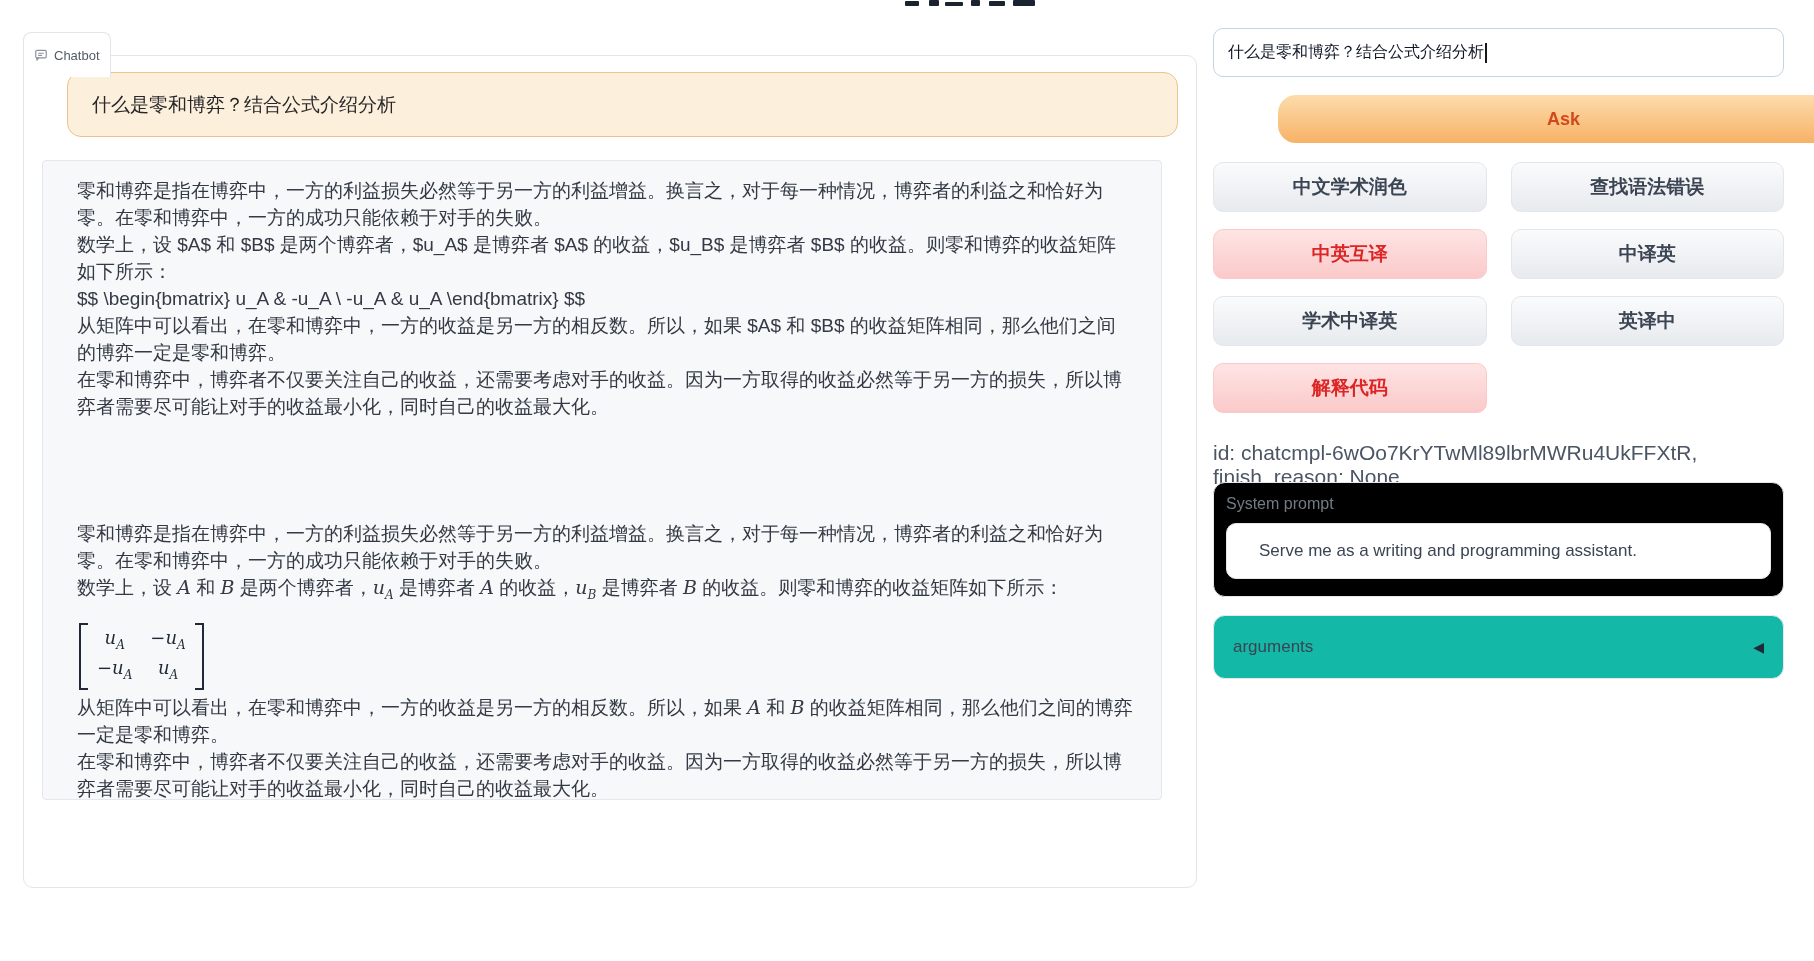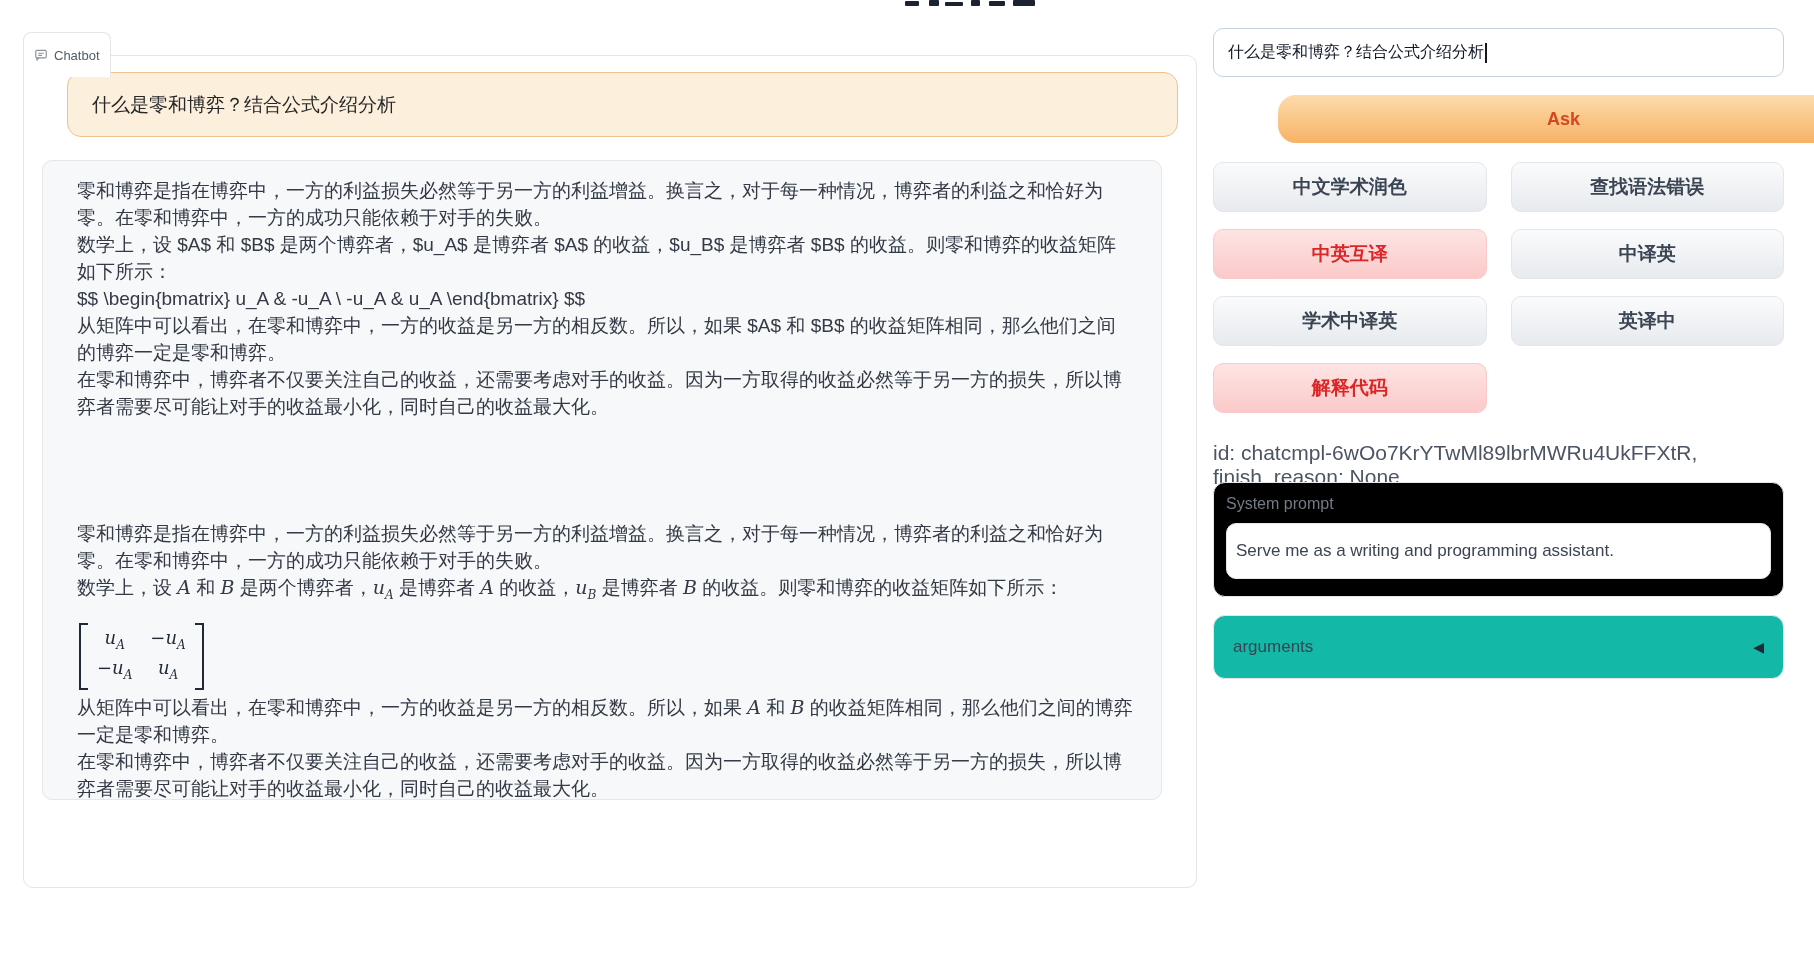--- a/index.html
+++ b/index.html
@@ -38,21 +38,21 @@
   .user-bubble{
     position:absolute;left:67px;top:72px;width:1111px;height:65px;
     box-sizing:border-box;
     background:#fcefdc;border:1px solid #eec28e;border-radius:14px;
     display:flex;align-items:center;padding:0 24px;
     font-size:19px;color:#27272a;
   }
   .bot-bubble{
     position:absolute;left:42px;top:160px;width:1120px;height:640px;
     box-sizing:border-box;
-    background:#f7f8f9;border:1px solid #e5e7eb;border-radius:10px;
+    background:#f7f8f9;border:1px solid #e5e7eb;border-radius:4px;
   }
   .bot-text{
     position:absolute;left:34px;width:1056px;
     font-size:19px;line-height:27px;color:#333a45;
   }
   .bot-text p{margin:0;}
   .block1{top:16px;}
   .block2{top:359px;}
 
   .math{font-family:"DejaVu Serif","Liberation Serif",serif;font-style:italic;}
@@ -113,21 +113,21 @@
   .system-card{
     position:absolute;left:1213px;top:482px;width:571px;height:115px;
     box-sizing:border-box;background:#000000;
     border:1px solid #e5e7eb;border-radius:12px;
     padding:12px 14px 0 12px;
   }
   .system-label{font-size:16px;color:#737b85;}
   .system-input{
     margin-top:10px;width:545px;height:56px;box-sizing:border-box;
     background:#fff;border:1px solid #e5e7eb;border-radius:10px;
-    display:flex;align-items:center;padding:0 9px;
+    display:flex;align-items:center;padding:0 32px;
     font-size:17px;color:#3b4453;cursor:text;
   }
 
   .accordion{
     position:absolute;left:1213px;top:615px;width:571px;height:64px;
     box-sizing:border-box;background:#14b8a6;
     border:1px solid #e5e7eb;border-radius:12px;
     display:flex;align-items:center;justify-content:space-between;
     padding:0 19px;font-size:17px;color:#3b4453;cursor:pointer;
   }

